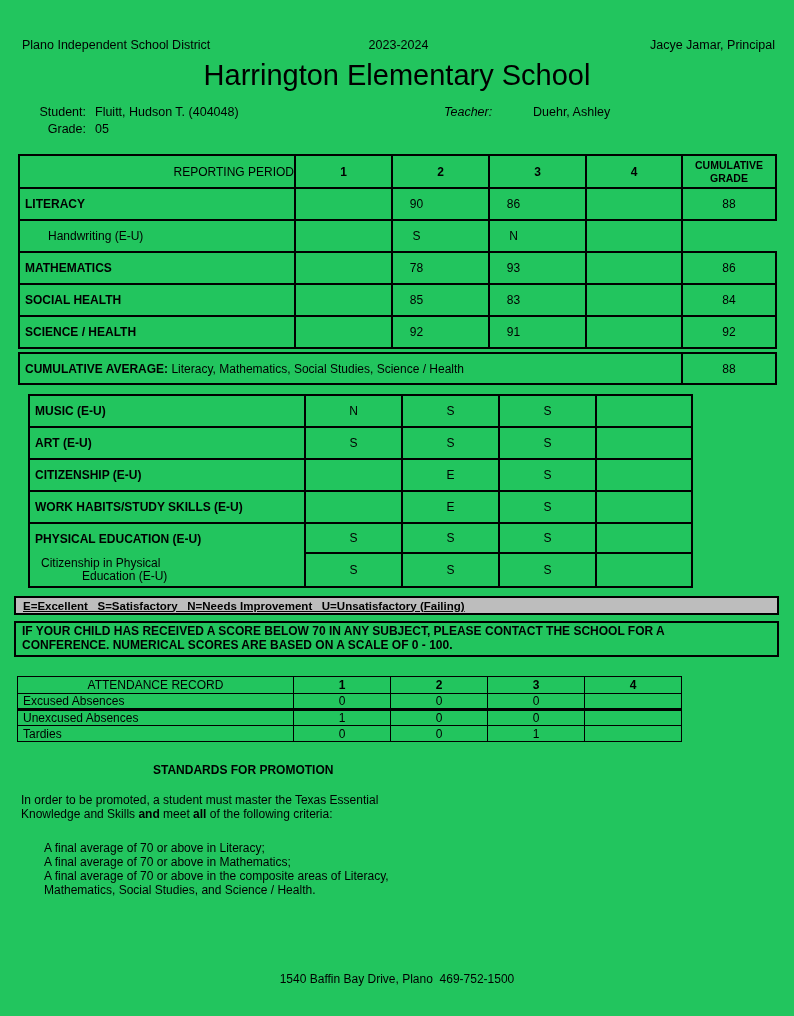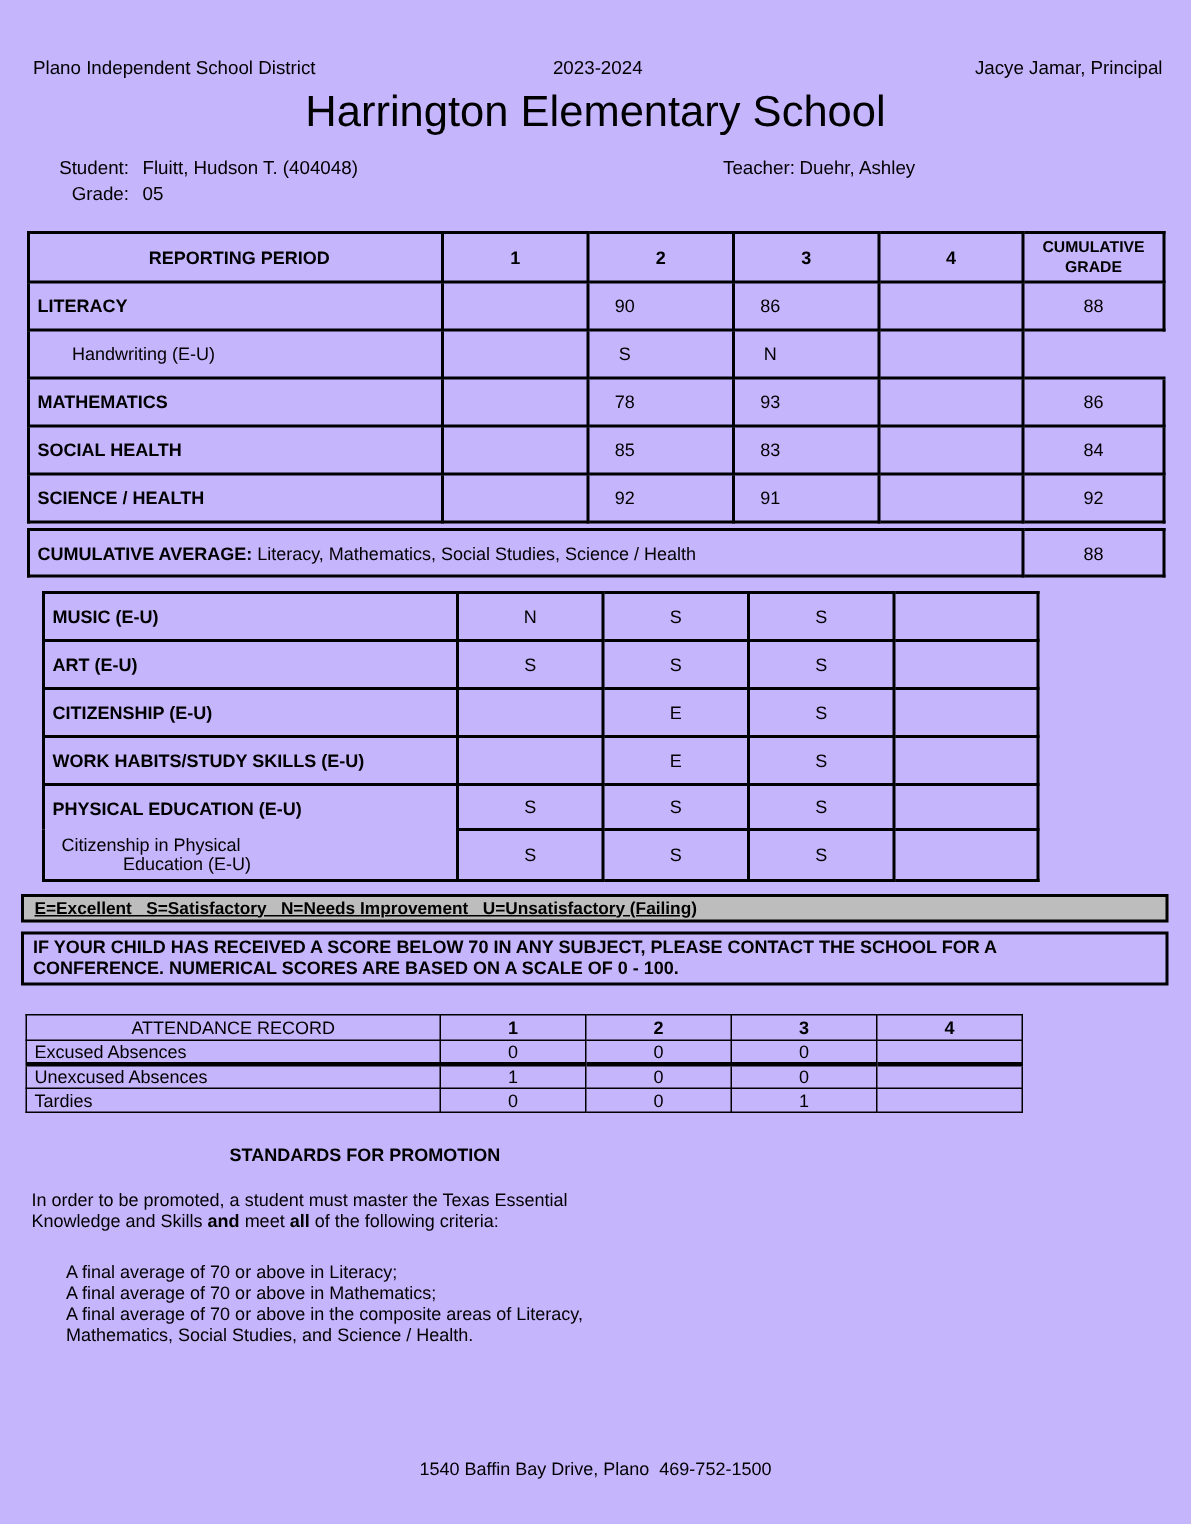--- a/index.html
+++ b/index.html
@@ -1,42 +1,42 @@
 <!DOCTYPE html>
 <html><head>
 <meta charset="utf-8">
 <style>
   html,body{margin:0;padding:0;background:#e9e9e9;}
   .page{
-    position:relative;width:794px;height:1016px;background:#c4b5fd;margin:0 auto;
+    position:relative;width:794px;height:1016px;background:#22c55e;margin:0 auto;
     font-family:"Liberation Sans","DejaVu Sans",sans-serif;color:#000;overflow:hidden;
   }
   
   .topbar{position:relative;margin:38px 19px 0 22px;height:15px;font-size:12.5px;}
   .topbar .year{position:absolute;left:0;right:0;text-align:center;}
   .topbar .principal{position:absolute;right:0;top:0;}
   .topbar .district{position:absolute;left:0;top:0;}
   
   .school-name{margin:6px 0 0 0;font-size:29px;font-weight:normal;text-align:center;letter-spacing:0px;}
   
   .student-info{position:relative;margin-top:13px;height:33px;font-size:12.5px;}
   .student-info span{position:absolute;white-space:pre;}
   .lbl-student{left:22px;width:64px;text-align:right;top:0;}
   .val-student{left:95px;top:0;}
-  .lbl-teacher{left:482px;top:0;}
+  .lbl-teacher{left:444px;top:0;font-style:italic;}
   .val-teacher{left:533px;top:0;}
   .lbl-grade{left:22px;width:64px;text-align:right;top:17px;}
   .val-grade{left:95px;top:17px;}
   
   table{border-collapse:collapse;table-layout:fixed;}
   td,th{border:2px solid #000;padding:0;font-size:12px;font-weight:normal;overflow:hidden;}
   .grades{margin:16px 0 0 18px;width:757px;}
   .grades tr.hdr{height:33px;}
   .grades tr.row{height:32px;}
-  .hdr-label{text-align:center;padding-left:5px;font-weight:bold;}
+  .hdr-label{text-align:right;padding-left:5px;font-weight:normal;}
   .hdr-num{text-align:center;font-weight:bold;}
   .hdr-cum{text-align:center;font-weight:bold;font-size:10.5px;line-height:1.2;}
   .subj{font-weight:bold;padding-left:5px;}
   .subj-indent{font-weight:normal;padding-left:28px;}
   .val{text-align:center;padding-right:48px;}
   .cum{text-align:center;}
   .no-r{border-right:none;}
   
   .cumavg{margin:3px 0 0 18px;width:757px;}
   .cumavg tr{height:31px;}

